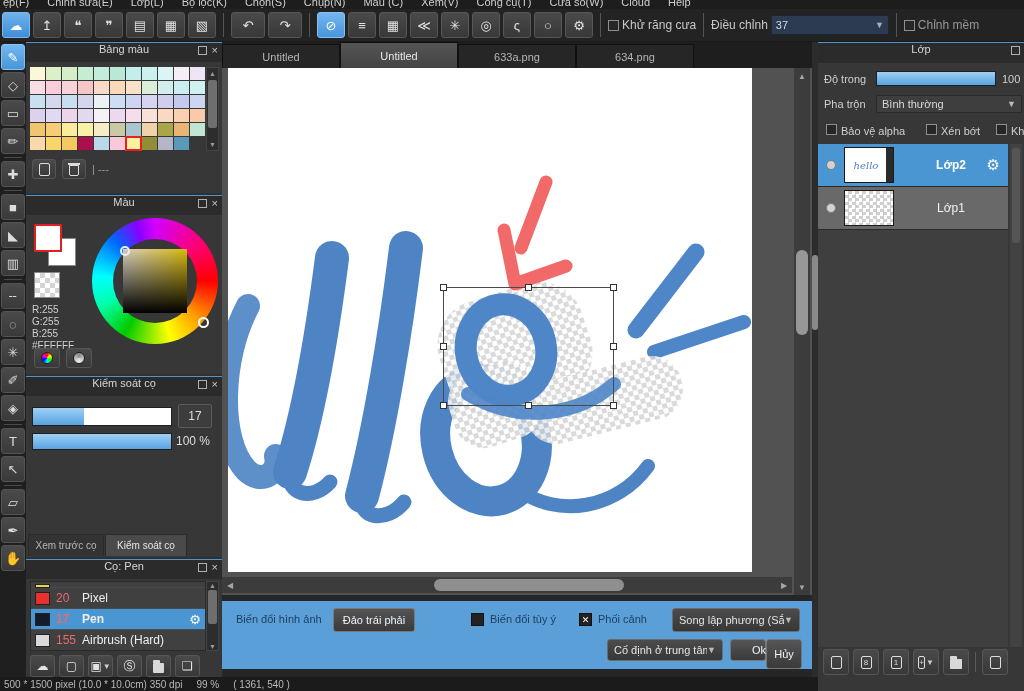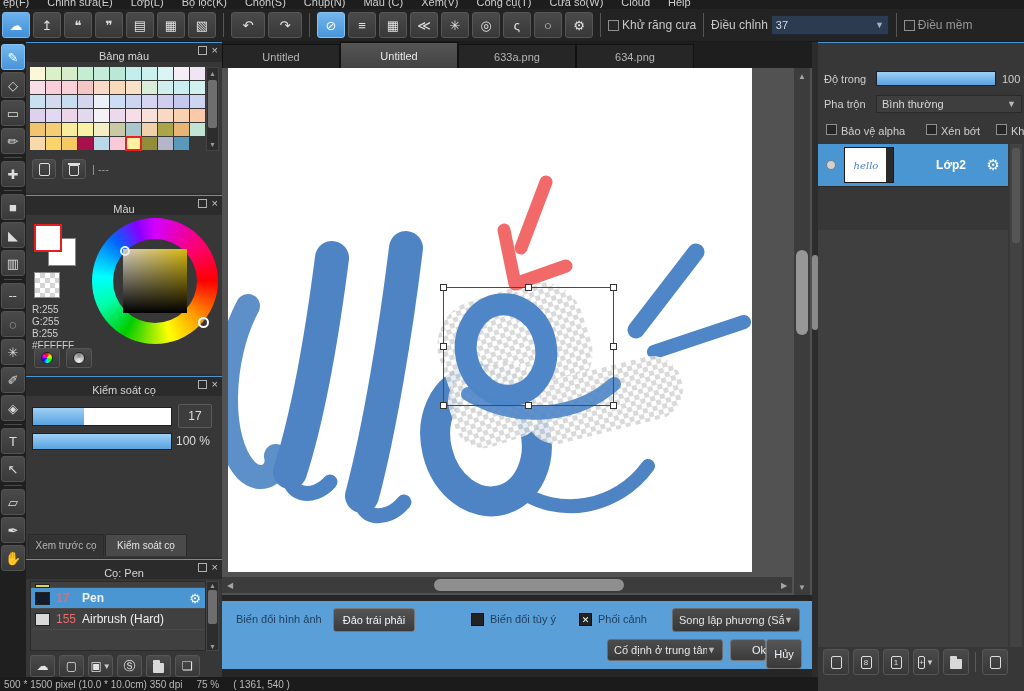--- a/index.html
+++ b/index.html
@@ -24,21 +24,21 @@
 
   
   #tool-column{position:absolute;left:0;top:42px;width:26px;height:635px;background:#1f1f1f;display:flex;flex-direction:column;align-items:center;padding-top:1px;}
   .tool{width:24px;height:26px;margin:1px 0;background:linear-gradient(#4a4a4a,#3a3a3a);border:1px solid #525252;border-radius:3px;color:#ddd;font-size:13px;display:flex;align-items:center;justify-content:center;}
   .tool.sel{background:linear-gradient(#74b6ee,#4795da);border-color:#85c2f2;color:#fff;}
   .tool-sep{width:18px;height:1px;background:#4a4a4a;margin:2px 0;}
 
   
   #left-panels{position:absolute;left:26px;top:42px;width:196px;height:635px;background:#303030;}
   .panel{position:absolute;left:0;width:196px;background:#373737;border-top:1px solid #4a96d2;}
-  .ptitle{height:19px;background:#2b2b2b;display:flex;align-items:flex-end;justify-content:center;font-size:11px;color:#d5d5d5;position:relative;}
+  .ptitle{height:19px;background:#2b2b2b;display:flex;align-items:flex-start;justify-content:center;font-size:11px;color:#d5d5d5;position:relative;}
   .pticons{position:absolute;right:4px;top:3px;display:flex;gap:5px;align-items:center;}
   .popup-ic{width:9px;height:9px;border:1px solid #b0b0b0;display:inline-block;}
   .close-ic{color:#c9c9c9;font-size:11px;line-height:9px;}
 
   #palette-grid{position:absolute;left:4px;top:24px;display:grid;grid-template-columns:repeat(11,15px);grid-auto-rows:13px;gap:1px;}
   .swatch{width:15px;height:13px;}
   .swatch.selhl{outline:2px solid #e82020;outline-offset:-1px;}
   .pscroll{position:absolute;right:3px;width:13px;background:#2d2d2d;border:1px solid #444;}
   .pscroll .arr{height:11px;font-size:7px;color:#999;display:flex;align-items:center;justify-content:center;}
   .pscroll .thumb{margin:1px;background:#6e6e6e;border-radius:2px;}
@@ -224,21 +224,21 @@
     <span class="cb"></span>
     <span class="tlabel">Khử răng cưa</span>
     <span class="tsep"></span>
     <span class="tlabel">Điều chỉnh</span>
     <span id="adjust-dd">
       <span>37</span>
       <span class="arr">▼</span>
     </span>
     <span class="tsep"></span>
     <span class="cb"></span>
-    <span class="tlabel dim">Điều mềm</span>
+    <span class="tlabel dim">Chỉnh mềm</span>
   </div>
 
   <div id="tool-column">
       <button class="tool sel">✎</button>
       <button class="tool">◇</button>
       <button class="tool">▭</button>
       <button class="tool">✏</button>
       <span class="tool-sep"></span>
       <button class="tool">✚</button>
       <span class="tool-sep"></span>
@@ -406,20 +406,26 @@
         <span>Cọ: Pen</span>
         <span class="pticons">
             <span class="popup-ic"></span>
             <span class="close-ic">×</span>
           </span>
       </div>
       <div id="brush-list">
           <div class="brow" style="height:6px;border-bottom:1px solid #4a4a4a;">
             <span class="sw" style="background:#e8d44c;height:4px;margin-top:2px;"></span>
           </div>
+          <div class="brow">
+     <span class="sw" style="background:#e83030"></span>
+     <span class="num">20</span>
+     <span>Pixel</span>
+
+   </div>
           <div class="brow sel">
      <span class="sw" style="background:#141c2c"></span>
      <span class="num">17</span>
      <span>Pen</span>
      <span class="gear">⚙</span>
    </div>
           <div class="brow">
      <span class="sw" style="background:#d9d9d9"></span>
      <span class="num">155</span>
      <span>Airbrush (Hard)</span>
@@ -517,20 +523,26 @@
     </span>
     <span class="xf-dd" style="left:385px;top:38px;width:116px;height:22px;">
       <span style="overflow:hidden;white-space:nowrap;">Cố định ở trung tâm</span>
       <span class="arr">▼</span>
     </span>
     <button class="xf-btn" style="left:508px;top:38px;width:32px;height:22px;padding-left:28px;">Ok</button>
     <button class="xf-btn" style="left:544px;top:38px;width:36px;height:30px;">Hủy</button>
   </div>
 
   <div id="layer-panel">
+    <div class="ptitle" style="height:20px;">
+      <span>Lớp</span>
+      <span class="pticons">
+          <span class="popup-ic"></span>
+        </span>
+    </div>
     <span class="lrow-label" style="left:6px;top:30px;">Độ trong</span>
     <div id="lp-opacity-slider">
         <div class="fill" style="width: 100%;"></div>
       </div>
     <span class="lrow-label" style="left:184px;top:30px;">100 %</span>
     <span class="lrow-label" style="left:6px;top:55px;">Pha trộn</span>
     <div id="lp-blend-dd">
       <span>Bình thường</span>
       <span style="margin-left:auto;font-size:9px;color:#bbb;">▼</span>
     </div>
@@ -545,20 +557,28 @@
         <div class="lyr sel">
      <span class="eye"></span>
      <span class="thumb">
             <span class="hello-thumb">
               <span>hello</span>
             </span>
           </span>
      <span class="lname">Lớp2</span>
      <span class="gear">⚙</span>
    </div>
+        <div class="lyr">
+     <span class="eye"></span>
+     <span class="thumb">
+            <span class="checker-sm" style="display:block;width:100%;height:100%;"></span>
+          </span>
+     <span class="lname">Lớp1</span>
+
+   </div>
       </div>
     <div id="lp-scroll">
         <div class="thumb"></div>
       </div>
     <div id="layer-btns">
         <button class="lbtn">
           <span class="mini-doc"></span>
         </button>
         <button class="lbtn">
           <span class="mini-doc">8</span>
@@ -575,17 +595,17 @@
         </button>
         <span class="lsep"></span>
         <button class="lbtn">
           <span class="mini-doc"></span>
         </button>
       </div>
   </div>
 
   <div id="status-bar">
     <span>500 * 1500 pixel  (10.0 * 10.0cm)  350 dpi</span>
-    <span>75 %</span>
+    <span>99 %</span>
     <span>( 1361, 540 )</span>
   </div>
 
 </div>
 
 </body></html>

